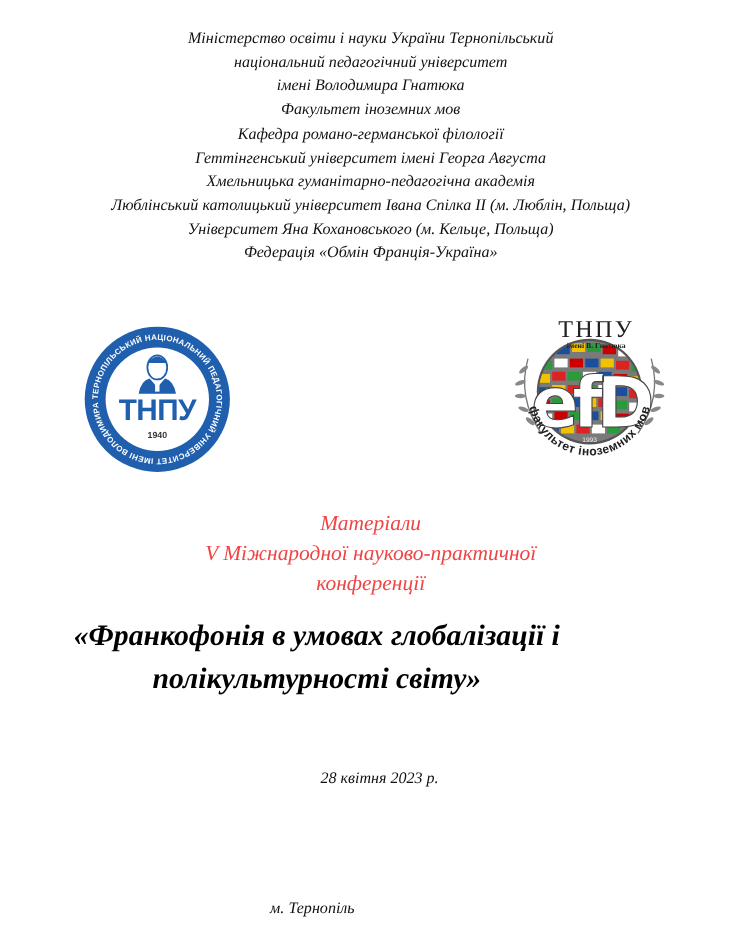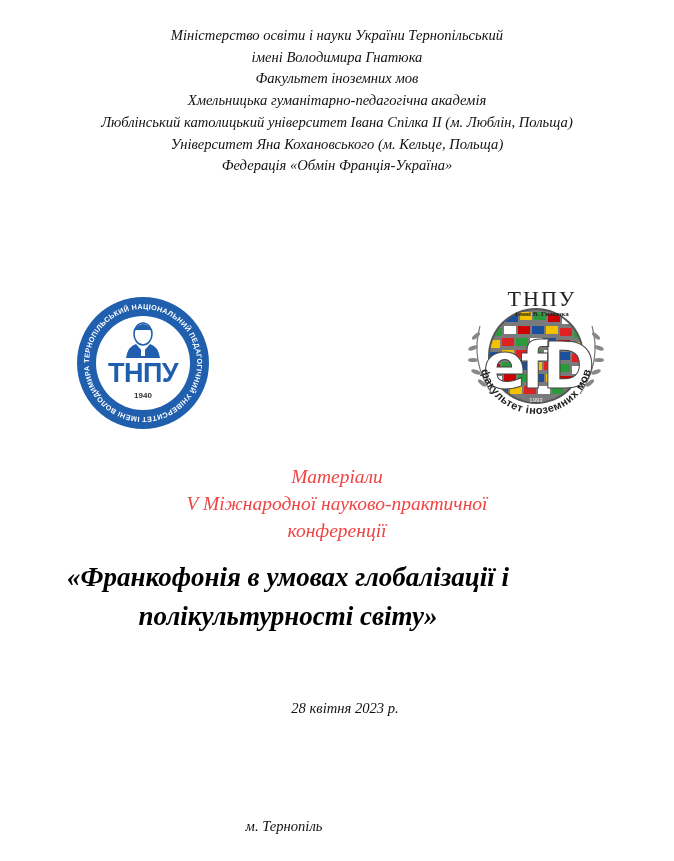--- a/index.html
+++ b/index.html
@@ -31,22 +31,25 @@
     .city {
       position: absolute; left: 0; top: 818px; width: 544px; text-align: center;
       font-style: italic; font-size: 14.6px; padding-left: 24px; box-sizing: border-box;
     }
   </style>
 </head>
 <body>
 
 <div class="org-block">
   <span class="org-line">Міністерство освіти і науки України Тернопільський</span>
+  <span class="org-line">національний педагогічний університет</span>
   <span class="org-line">імені Володимира Гнатюка</span>
   <span class="org-line">Факультет іноземних мов</span>
+  <span class="org-line">Кафедра романо-германської філології</span>
+  <span class="org-line">Геттінгенський університет імені Георга Августа</span>
   <span class="org-line">Хмельницька гуманітарно-педагогічна академія</span>
   <span class="org-line">Люблінський католицький університет Івана Спілка ІІ (м. Люблін, Польща)</span>
   <span class="org-line">Університет Яна Кохановського (м. Кельце, Польща)</span>
   <span class="org-line">Федерація «Обмін Франція-Україна»</span>
 </div>
 
 <div class="logo-left">
   <svg width="134" height="134" viewBox="0 0 134 134">
     <defs>
       <path id="ringPath" d="M 67,67 m -54,0 a 54,54 0 1,1 108,0 a 54,54 0 1,1 -108,0"></path>

